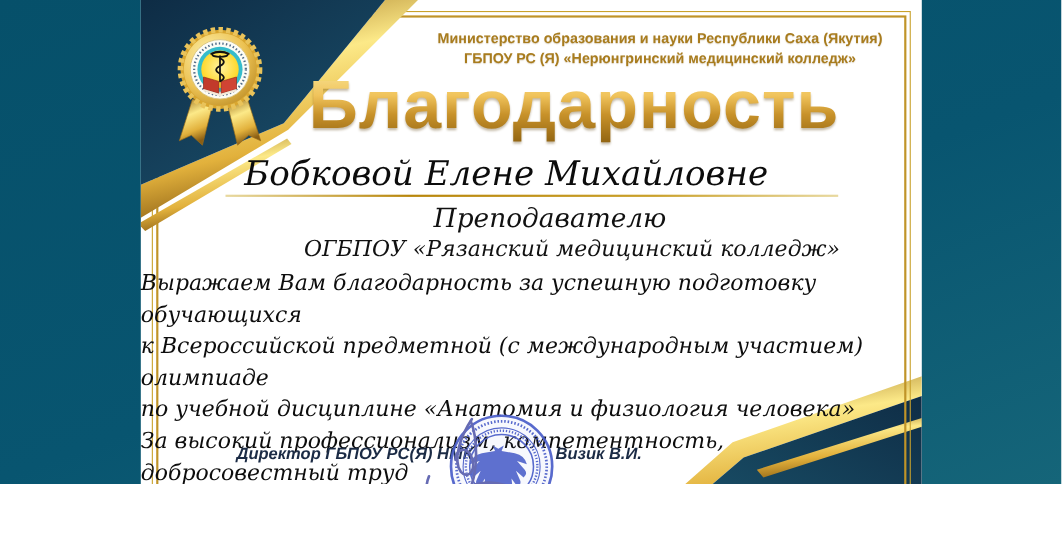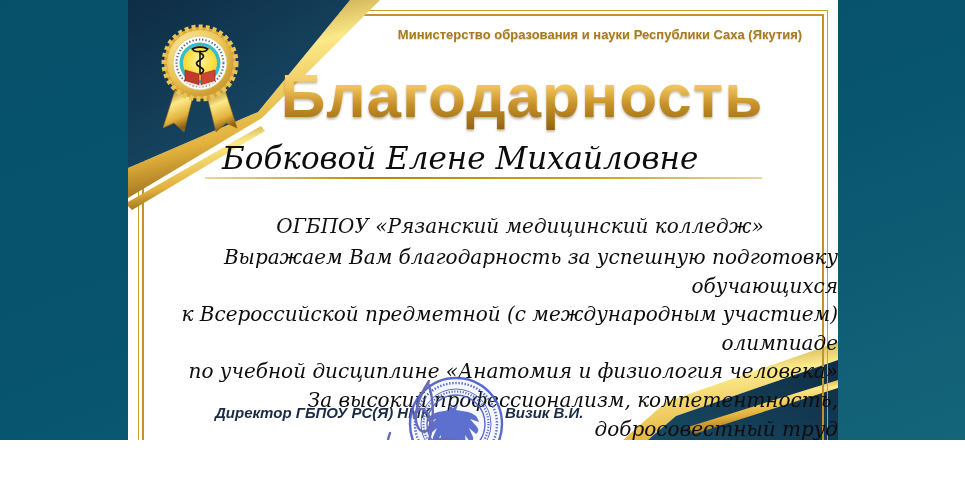--- a/index.html
+++ b/index.html
@@ -20,21 +20,21 @@
          font-size:62px;font-weight:bold;letter-spacing:1px;
          background:linear-gradient(180deg,#f9e79a 0%,#f0c35b 38%,#c8922a 62%,#8f6210 100%);
          -webkit-background-clip:text;background-clip:text;color:transparent;
          filter:drop-shadow(0 2px 1px rgba(90,60,5,.35));}
   .script{font-family:"DejaVu Serif",serif;font-style:italic;color:#111;}
   .name{top:140px;left:94px;right:0;font-size:31px;color:#0c0c0c;}
   .name-line{position:absolute;top:177px;left:77px;width:557px;height:2px;z-index:4;
              background:linear-gradient(90deg,#e8d9a0,#b8860b 30%,#caa12b 70%,#e8d9a0);}
   .role{top:184px;left:34px;right:0;text-align:center;font-size:24px;}
   .org2{top:214px;left:74px;right:0;text-align:center;font-size:20px;}
-  .body-lines{top:243px;left:0;right:0;text-align:right;font-size:20px;line-height:28.6px;color:#0d0d0d;}
+  .body-lines{top:243px;left:0;right:0;text-align:left;font-size:20px;line-height:28.6px;color:#0d0d0d;}
   .sig-label{font-size:15px;font-weight:bold;font-style:italic;color:#1b2b45;white-space:nowrap;}
   .stamp-wrap{position:absolute;z-index:5;left:0;top:0;}
 </style>
 </head>
 <body>
 
 <div class="page">
   <div class="cert">
 
     <svg class="deco" width="710" height="500" viewBox="0 0 710 500">
@@ -107,26 +107,28 @@
           <path d="M64 49 q8 -4 16 0"></path>
           <ellipse cx="72" cy="49.5" rx="7" ry="2.2"></ellipse>
           <path d="M72 51 L72 73"></path>
           <path d="M72 53 q7 3 0 7 q-7 3.5 0 7 q7 3.5 0 7"></path>
         </g>
       </g>
     </svg>
 
     <div class="txt org-lines">
       <div>Министерство образования и науки Республики Саха (Якутия)</div>
+      <div>ГБПОУ РС (Я) «Нерюнгринский медицинский колледж»</div>
     </div>
 
     <div class="txt title">Благодарность</div>
 
     <div class="txt script name">Бобковой Елене Михайловне</div>
     <div class="name-line"></div>
+    <div class="txt script role">Преподавателю</div>
     <div class="txt script org2">ОГБПОУ «Рязанский медицинский колледж»</div>
 
     <div class="txt script body-lines">
       <div>Выражаем Вам благодарность за успешную подготовку обучающихся</div>
       <div>к Всероссийской предметной (с международным участием) олимпиаде</div>
       <div>по учебной дисциплине «Анатомия и физиология человека»</div>
       <div>За высокий профессионализм, компетентность, добросовестный труд</div>
       <div>в области образования и воспитания обучающихся</div>
     </div>
 

